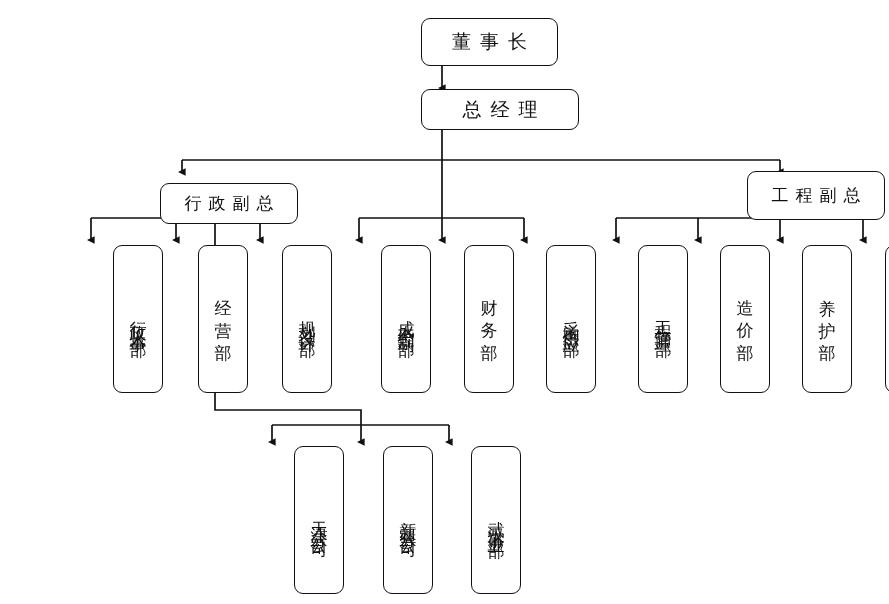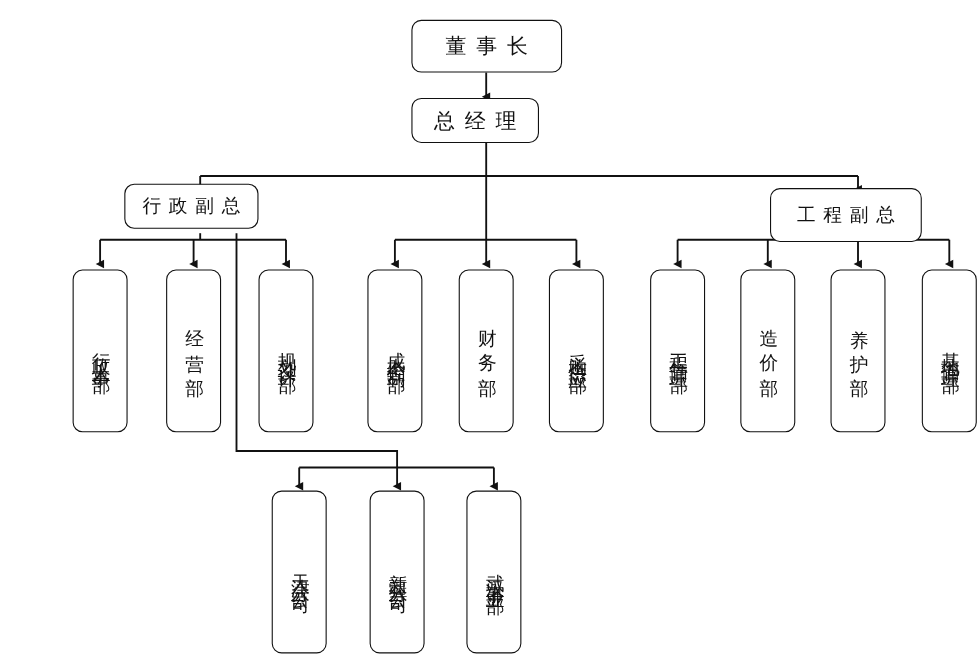--- a/index.html
+++ b/index.html
@@ -29,20 +29,21 @@
   .node {
     position: absolute;
     box-sizing: border-box;
     border: 1.6px solid #111111;
     background: #ffffff;
     color: #111111;
     display: flex;
     align-items: center;
     justify-content: center;
     z-index: 2;
+    margin-left: 47px;
   }
   
   .node.exec {
     border-radius: 9px;
     font-size: 19px;
     letter-spacing: 9px;
     text-indent: 9px;
     white-space: nowrap;
   }
   .node.exec.vp {
@@ -119,25 +120,25 @@
       <path d="M698,218 L698,240" marker-end="url(#arw)"></path>
       <path d="M780,218 L780,240" marker-end="url(#arw)"></path>
       <path d="M863,218 L863,240" marker-end="url(#arw)"></path>
     </g>
   </svg>
 
   <div class="node exec" style="left:374px; top:18px; width:137px; height:48px;">
     <span>董事长</span>
   </div>
 
-  <div class="node exec" style="left:374px; top:89px; width:116px; height:41px;">
+  <div class="node exec" style="left:374px; top:89px; width:158px; height:41px;">
     <span>总经理</span>
   </div>
 
-  <div class="node exec vp" style="left:113px; top:167px; width:122px; height:41px;">
+  <div class="node exec vp" style="left:113px; top:183px; width:138px; height:41px;">
     <span>行政副总</span>
   </div>
 
   <div class="node exec vp" style="left:700px; top:171px; width:138px; height:49px;">
     <span>工程副总</span>
   </div>
 
   <div class="node dept n5" style="left:66px; top:245px; width:50px; height:148px;">
     <span class="vtext">行政人事部</span>
   </div>

